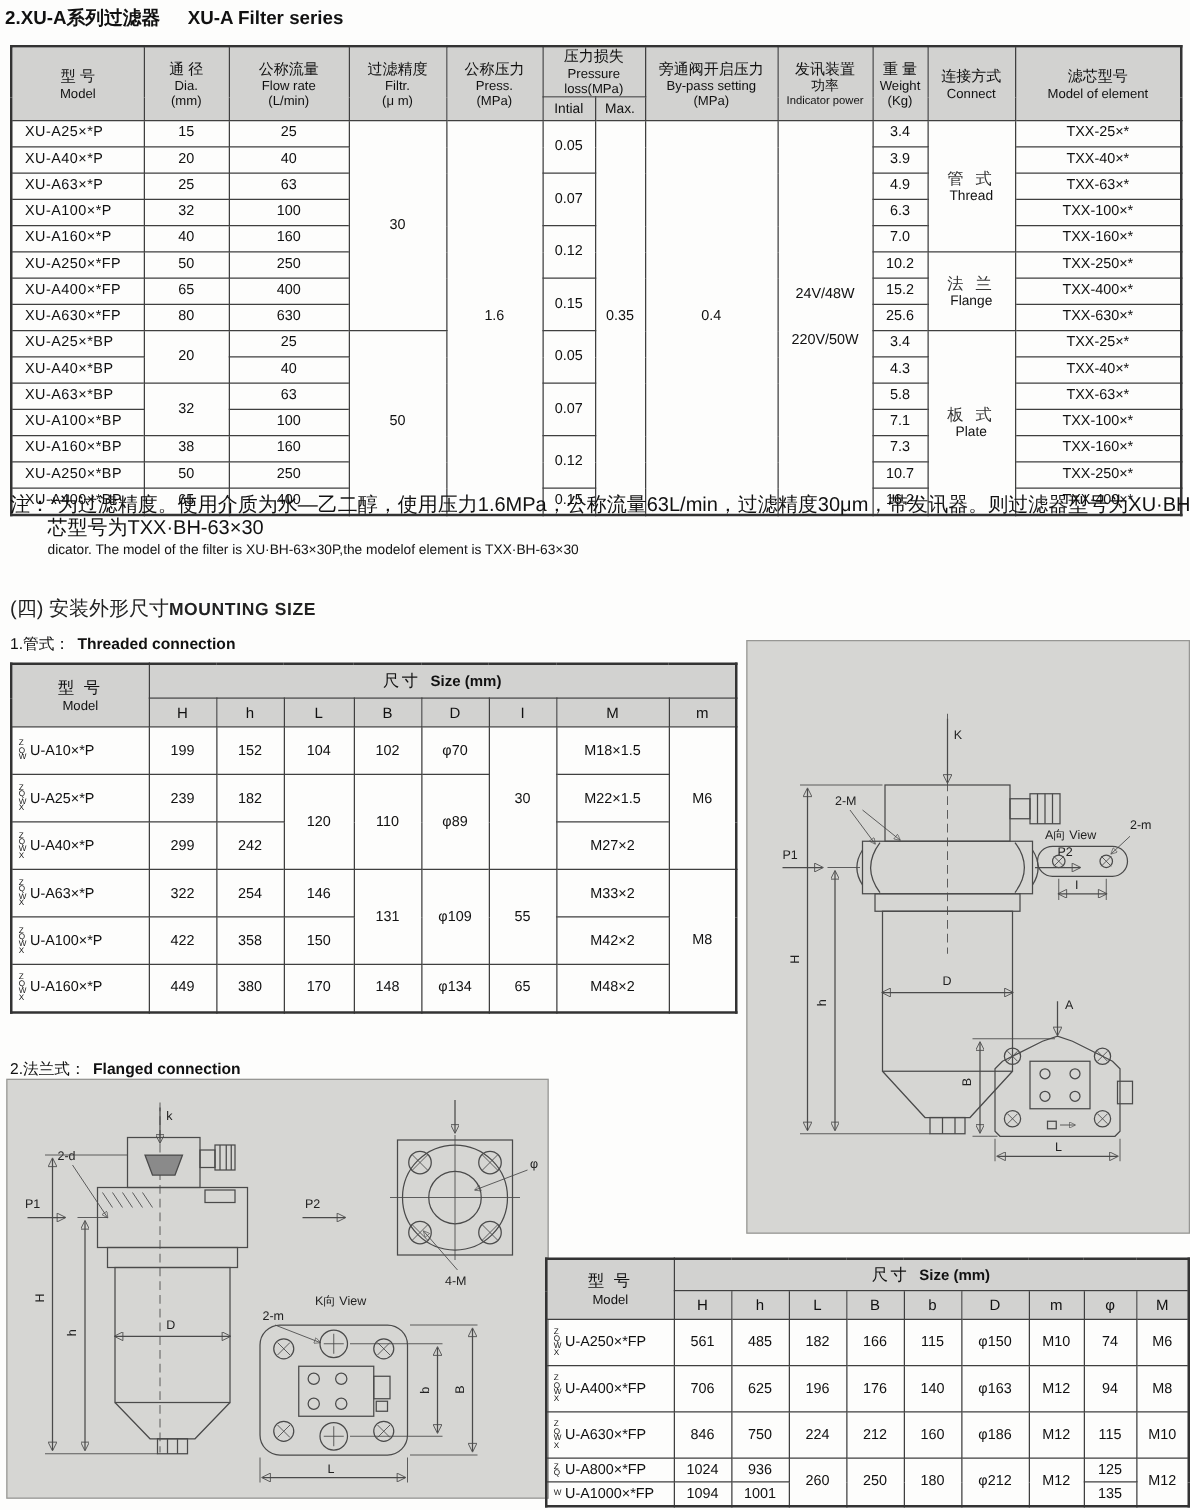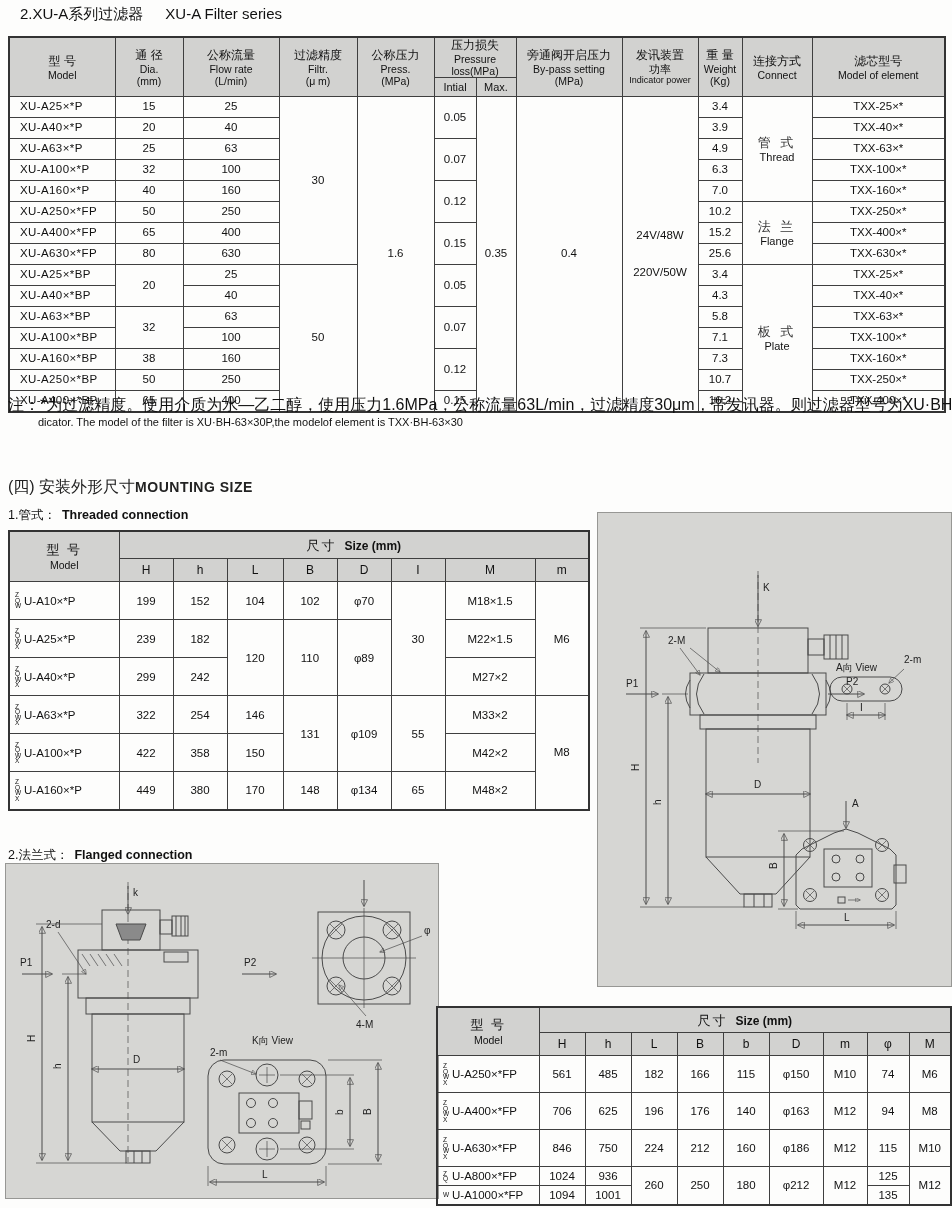--- a/index.html
+++ b/index.html
@@ -1,19 +1,19 @@
 <!DOCTYPE html>
 <html><head>
 <meta charset="utf-8">
 <style>
   html,body{margin:0;padding:0;background:#fff;}
   .page{position:relative;width:952px;height:1208px;background:#fdfdfc;font-family:"Liberation Sans",sans-serif;color:#111;overflow:hidden;}
   .abs{position:absolute;}
   
-  #title{top:5px;left:20px;font-weight:normal;font-size:15px;}
+  #title{top:5px;left:4px;font-weight:bold;font-size:15px;}
   #title .ti-en{margin-left:22px;}
   
   table{border-collapse:collapse;table-layout:fixed;}
   th,td{border:1px solid #3f3f3f;text-align:center;vertical-align:middle;padding:0;overflow:hidden;}
   thead th{background:#d2d2d0;font-weight:normal;}
   .zh{font-size:12px;line-height:1.25;}
   .en{font-size:10.5px;line-height:1.15;}
   .unit{font-size:10.5px;line-height:1.15;}
   .tiny{font-size:9px;line-height:1.1;}
   
@@ -281,20 +281,21 @@
           <td>400</td>
           <td>0.15</td>
           <td>16.2</td>
           <td>TXX-400×*</td>
         </tr>
     </tbody>
   </table>
 
   <div class="abs" id="notes">
     <div class="nzh">注：*为过滤精度。使用介质为水—乙二醇，使用压力1.6MPa，公称流量63L/min，过滤精度30μm，带发讯器。则过滤器型号为XU·BH-H63×30P，滤</div>
+    <div class="nzh ind">芯型号为TXX·BH-63×30</div>
     <div class="nen ind">dicator. The model of the filter is XU·BH-63×30P,the modelof element is TXX·BH-63×30</div>
   </div>
 
   <div class="abs" id="mount-head">
     <span class="mh-zh">(四) 安装外形尺寸</span><span class="mh-en">MOUNTING SIZE</span>
   </div>
   <div class="abs seclabel" id="lbl-threaded">
     <span class="lb-zh">1.管式：</span><span class="lb-en">Threaded connection</span>
   </div>
 

